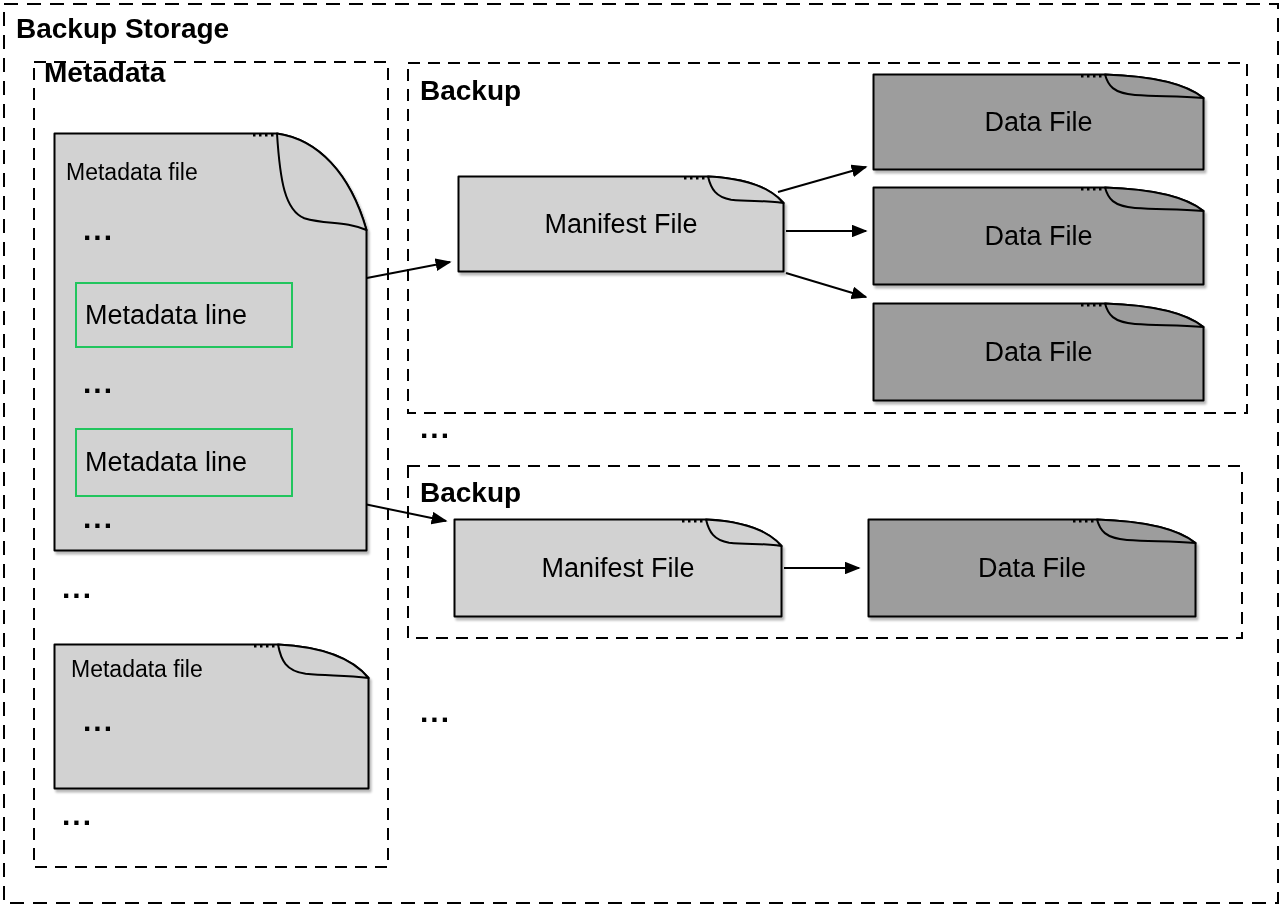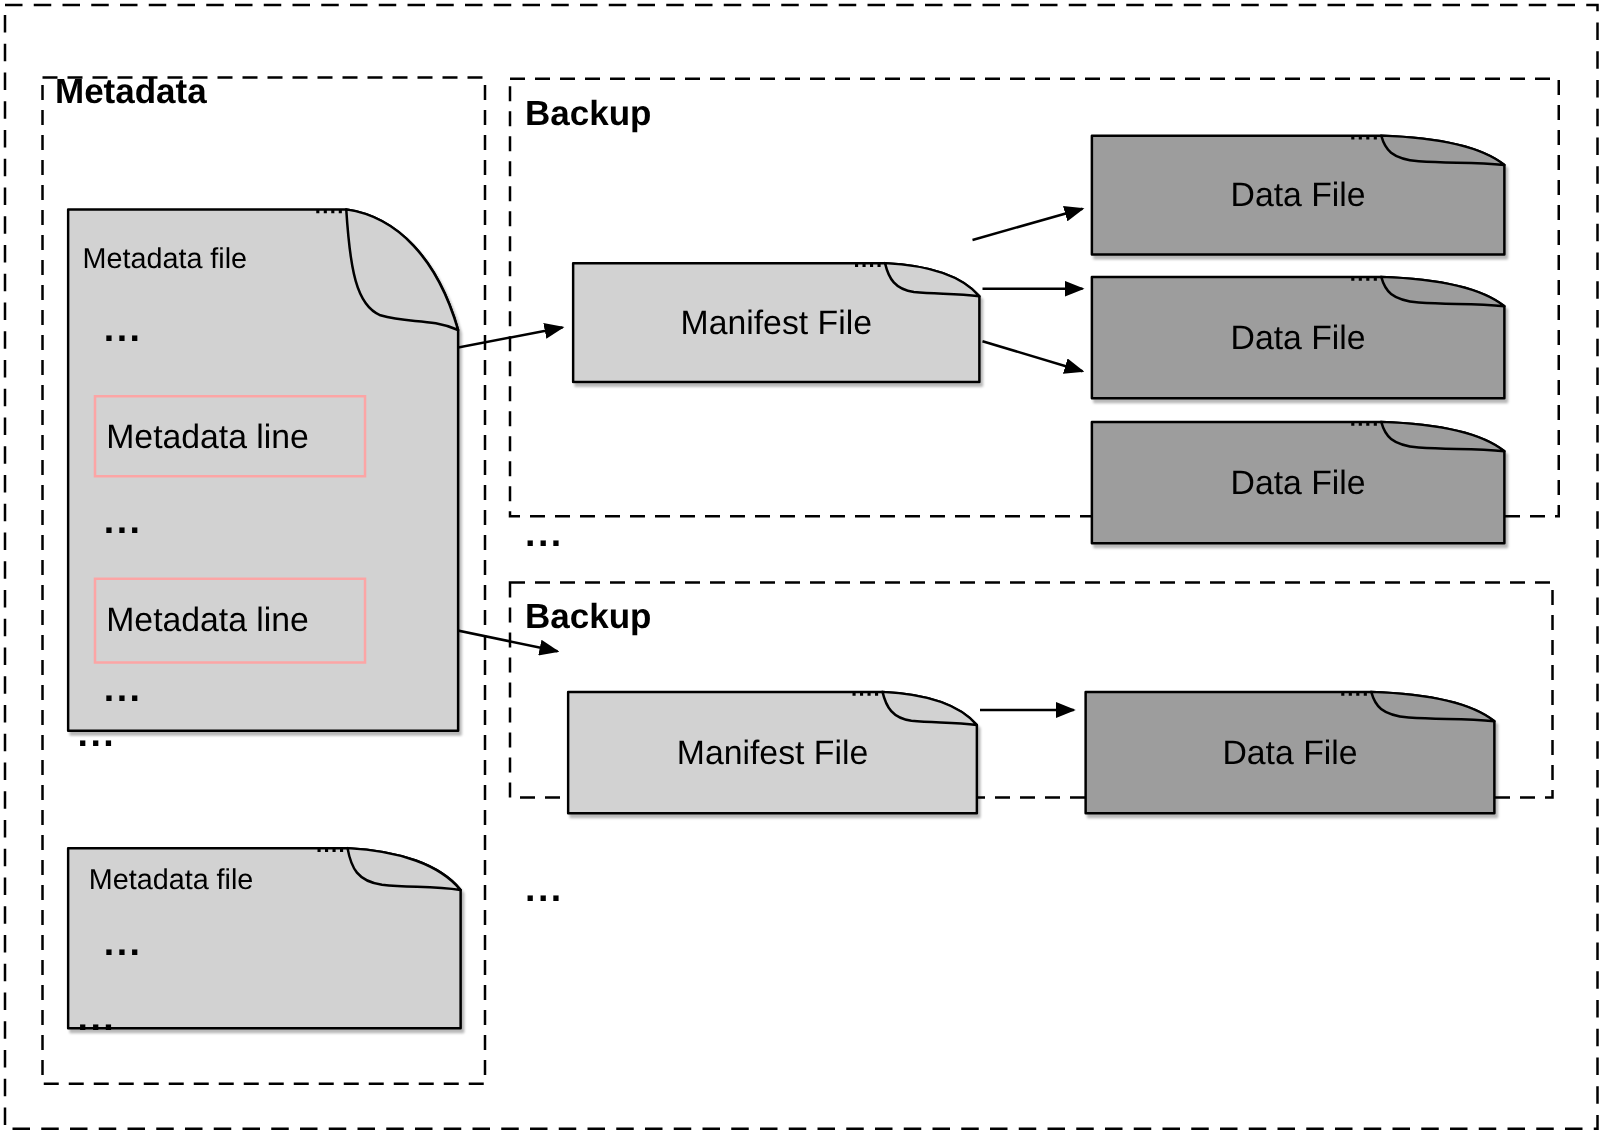--- a/index.html
+++ b/index.html
@@ -3,30 +3,30 @@
 <meta charset="utf-8">
 <style>
   html,body{margin:0;padding:0;background:#fff;}
   .stage{
     position:relative;width:1280px;height:909px;background:#fff;overflow:hidden;
     font-family:"Liberation Sans","DejaVu Sans",sans-serif;color:#000;
   }
   .abs{position:absolute;}
   .heading{font-size:28px;font-weight:bold;line-height:34px;white-space:nowrap;}
   .ellipsis{font-size:30px;font-weight:bold;line-height:34px;letter-spacing:2px;white-space:nowrap;}
-  .file{position:absolute;margin-top:34px;}
+  .file{position:absolute;}
   .file > svg{position:absolute;left:0;top:0;filter:drop-shadow(2px 3px 1px rgba(0,0,0,0.28));}
   .file-title{position:absolute;font-size:23px;font-weight:normal;line-height:32px;white-space:nowrap;}
   .file-label{
     position:absolute;left:0;top:0;right:0;bottom:0;
     display:flex;align-items:center;justify-content:center;
     font-size:27px;line-height:30px;white-space:nowrap;
   }
   .meta-line{
-    position:absolute;border:2px solid #fca5a5;box-sizing:border-box;
+    position:absolute;border:2px solid #22c55e;box-sizing:border-box;
     display:flex;align-items:center;font-size:27px;padding-left:8px;white-space:nowrap;
   }
   .overlay{position:absolute;left:0;top:0;pointer-events:none;}
   .dash-rect{fill:none;stroke-width:2;}
   .dash-outer{stroke-dasharray:14 9;}
   .dash-inner{stroke-dasharray:12 8;}
   .arrow{fill:none;stroke-width:2;}
 </style>
 </head>
 <body>
@@ -45,20 +45,21 @@
     <rect class="dash-rect dash-inner" x="408" y="466" width="834" height="172" stroke="#000000"></rect>
 
     <path class="arrow" marker-end="url(#ah)" d="M294,292 L450,262" stroke="#000000"></path>
     <path class="arrow" marker-end="url(#ah)" d="M292,489 L446,521" stroke="#000000"></path>
     <path class="arrow" marker-end="url(#ah)" d="M778,192 L866,167" stroke="#000000"></path>
     <path class="arrow" marker-end="url(#ah)" d="M786,231 L866,231" stroke="#000000"></path>
     <path class="arrow" marker-end="url(#ah)" d="M786,273 L866,297" stroke="#000000"></path>
     <path class="arrow" marker-end="url(#ah)" d="M784,568 L859,568" stroke="#000000"></path>
   </svg>
 
+  <div class="abs heading" style="left:16px;top:12px;">Backup Storage</div>
   <div class="abs heading" style="left:44px;top:56px;">Metadata</div>
   <div class="abs heading" style="left:420px;top:74px;">Backup</div>
   <div class="abs heading" style="left:420px;top:476px;">Backup</div>
 
   <div class="file" style="left:53px;top:132px;width:315px;height:420px;">
       <svg width="315" height="420" viewBox="0 0 315 420">
         <path d="M1.5,1.5 L224,1.5 C264.95,7.38 297.12,41.16 313.5,98 L313.5,418.5 L1.5,418.5 Z" fill="#d2d2d2" stroke="#000000" stroke-width="2" stroke-linejoin="round"></path>
         <path d="M224,1.5 C227,49 232,78.4 251.3,86.24 C274.05,93.1 290.75,88.2 313.5,98 C297.12,41.16 264.95,7.38 224,1.5 Z" fill="#d2d2d2" stroke="#000000" stroke-width="2" stroke-linejoin="round"></path>
         <path d="M200,3 L221,3" stroke="#000000" stroke-width="3" stroke-dasharray="2.5 3.5"></path>
       </svg>

